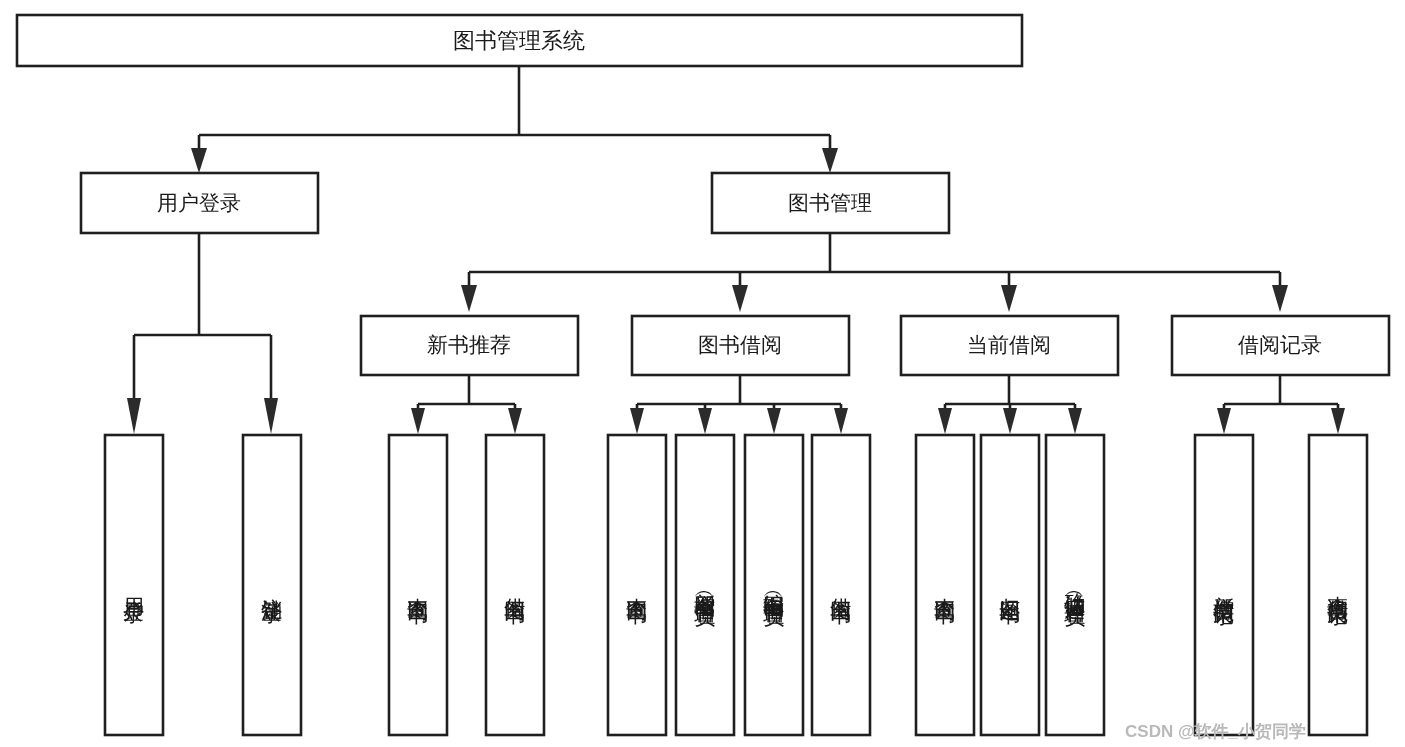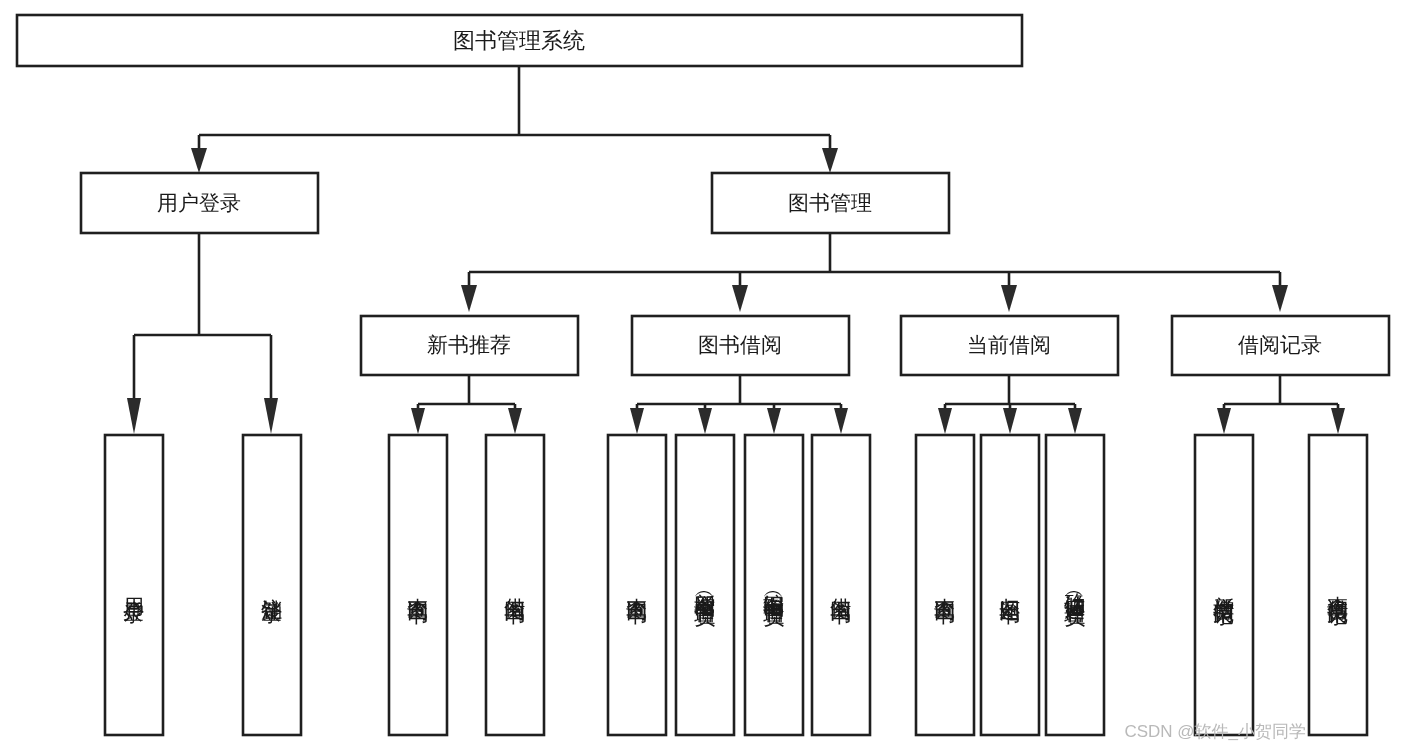--- a/index.html
+++ b/index.html
@@ -66,20 +66,21 @@
     pointer-events: none;
   }
   .watermark {
     position: absolute;
     right: 8px;
     bottom: 4px;
     font-family: "Liberation Sans", "DejaVu Sans", sans-serif;
     font-size: 17px;
     color: #b9b9b9;
     white-space: nowrap;
+    font-weight: bold;
   }
 </style>
 </head>
 <body>
 
 <div id="diagram-root">
 
   <svg class="diagram-canvas" viewBox="0 0 1405 747">
 
     <g>

